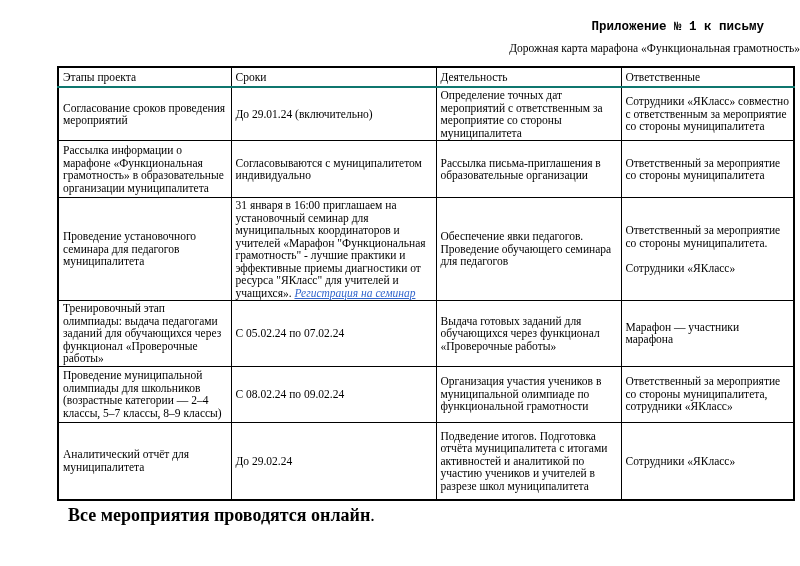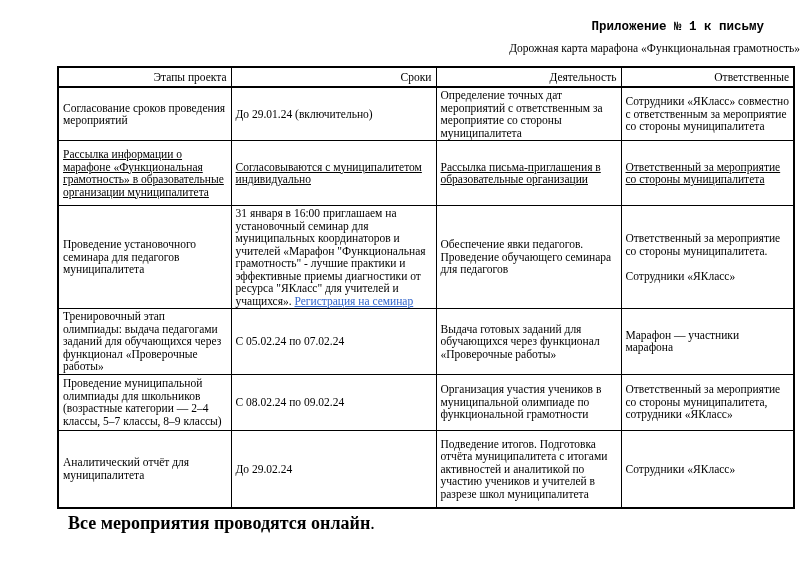--- a/index.html
+++ b/index.html
@@ -41,34 +41,34 @@
     padding: 1px 4px;
     font-size: 11.5px;
     line-height: 12.5px;
     font-weight: normal;
     text-align: left;
     vertical-align: middle;
     white-space: pre-line;
     word-wrap: break-word;
   }
   table.roadmap thead th {
-    border-bottom: 2px solid #000000;
+    border-bottom: 2px solid #0f766e;
     height: 16px;
     vertical-align: middle;
-    text-align: right;
   }
   tr.r1 { height: 51px; }
-  tr.r2 { height: 65px; text-decoration: underline; }
+  tr.r2 { height: 57px; }
   tr.r3 { height: 100px; }
   tr.r4 { height: 56px; }
   tr.r5 { height: 56px; margin-left: 36px; }
   tr.r6 { height: 78px; }
   a.cell-link {
     text-decoration: underline;
     cursor: pointer;
+    font-style: italic;
   }
   .footer-note {
     margin: 7px 0 0 68px;
     font-size: 18px;
     line-height: 14px;
   }
   .footer-note .bold { font-weight: bold; }
 </style>
 </head>
 <body>

